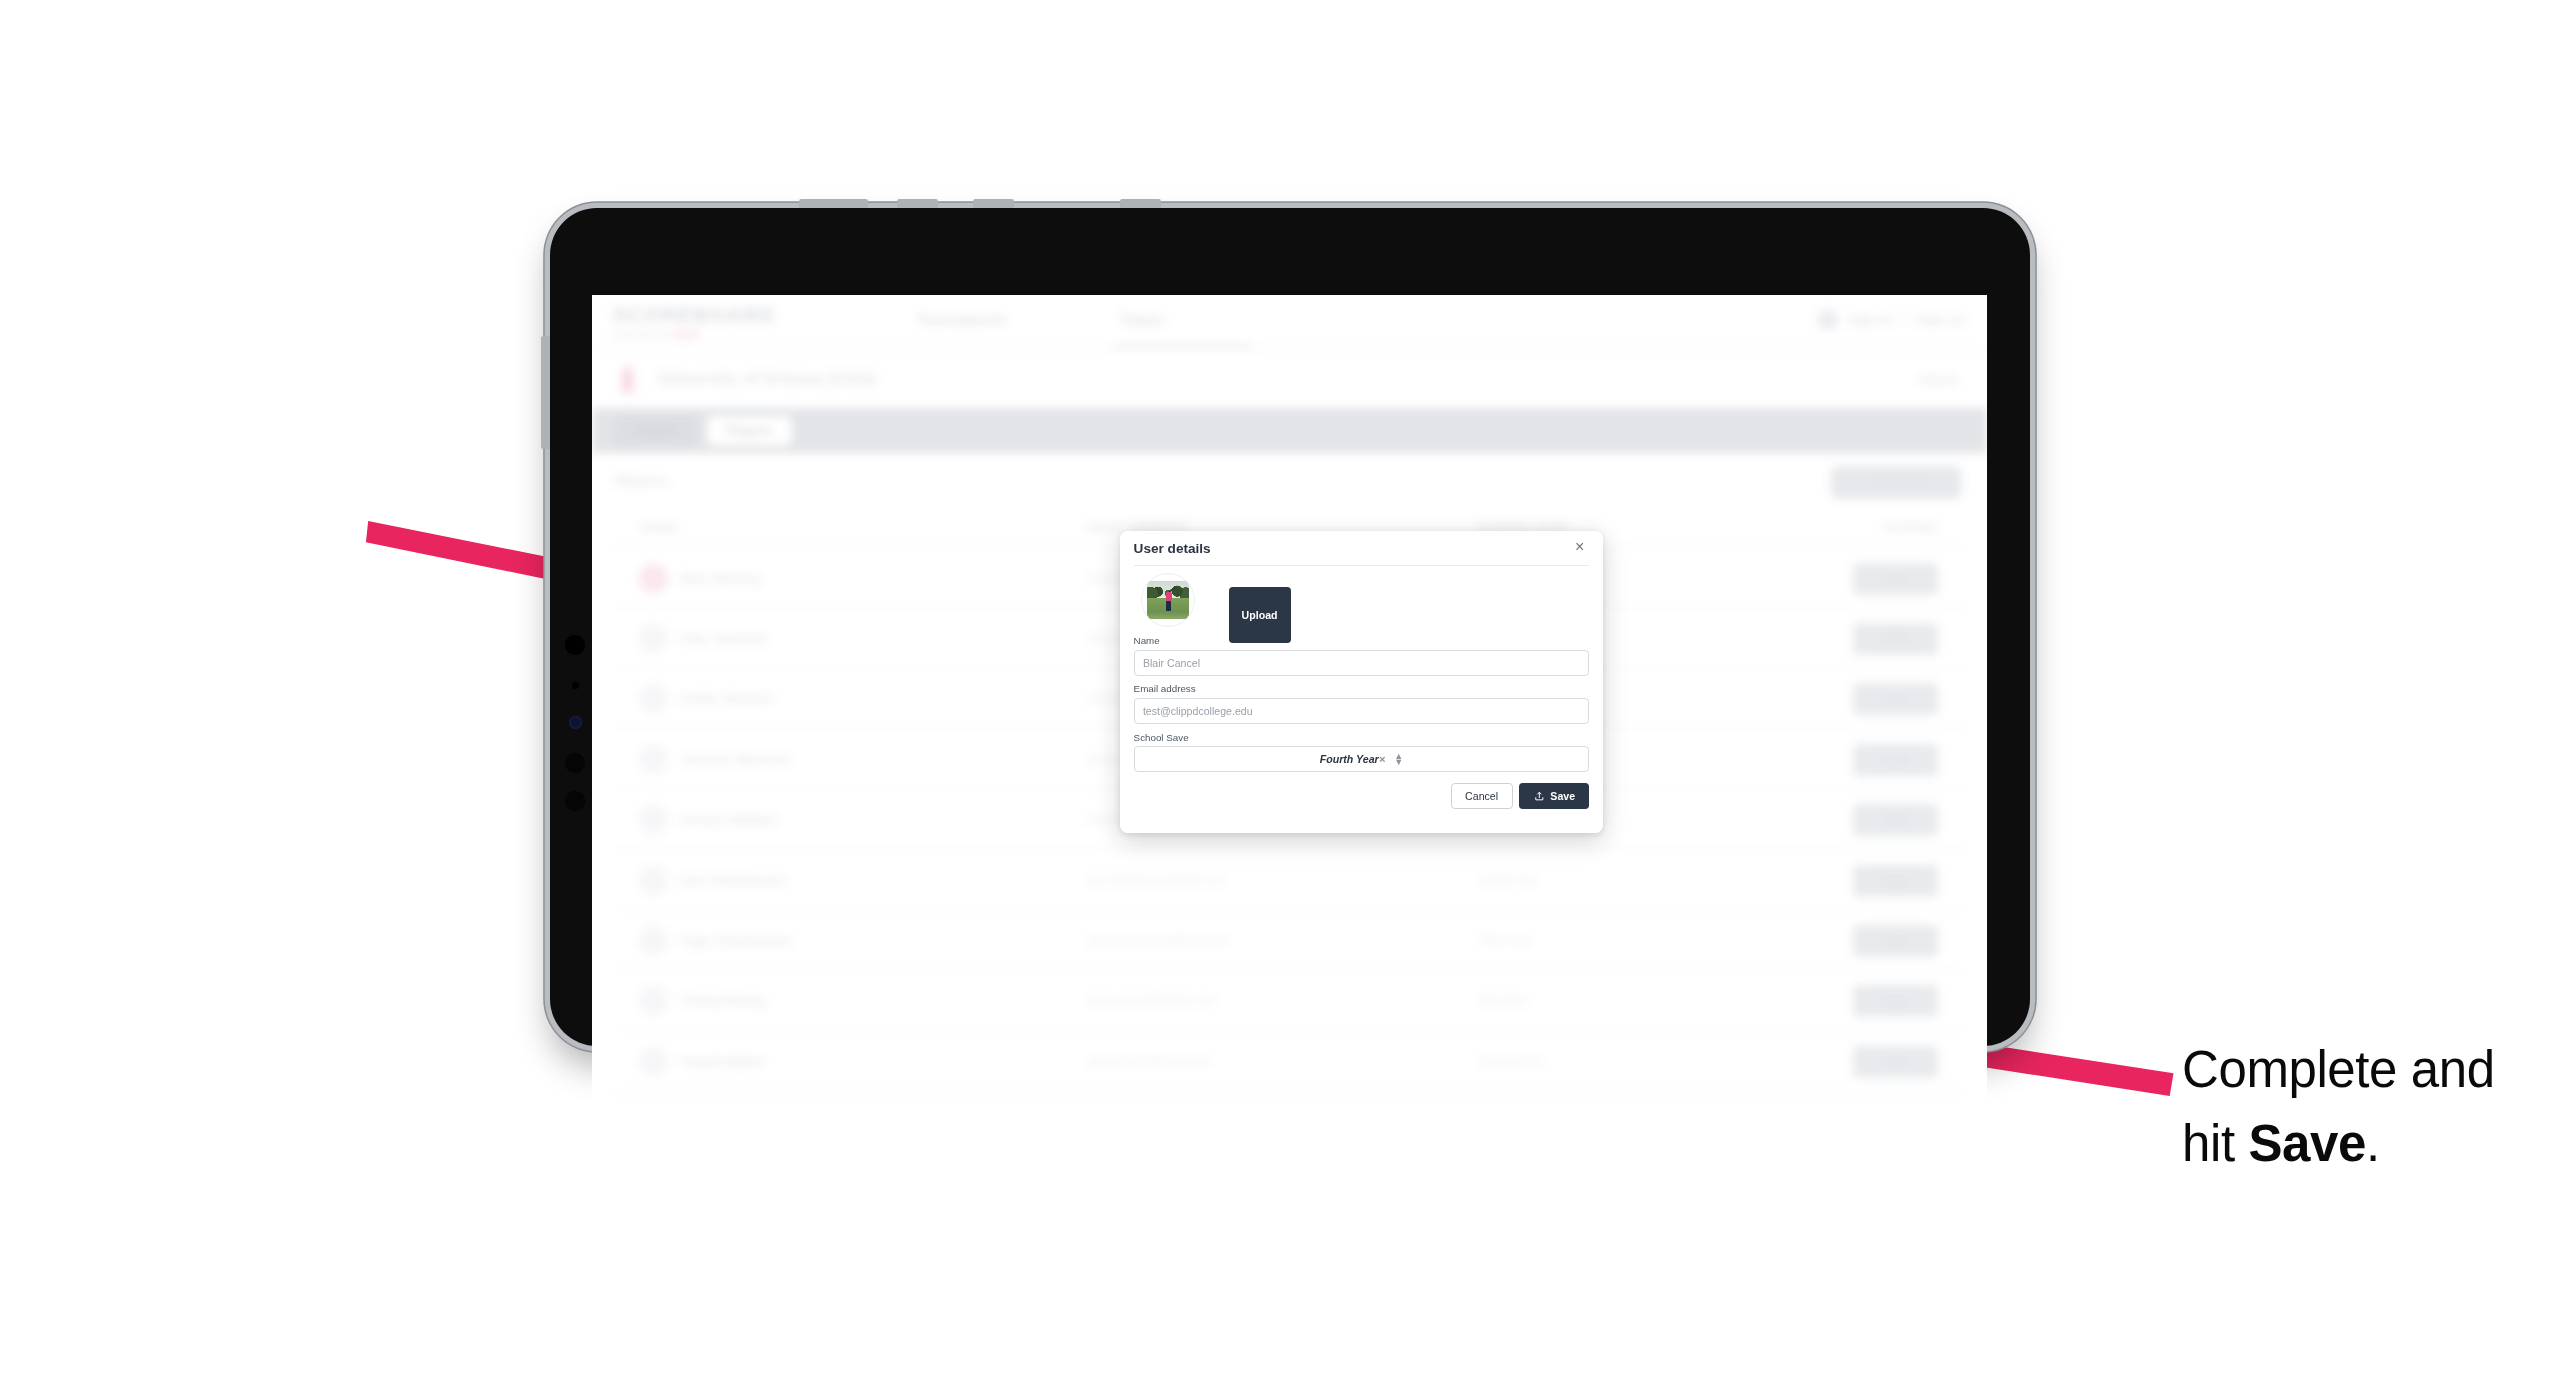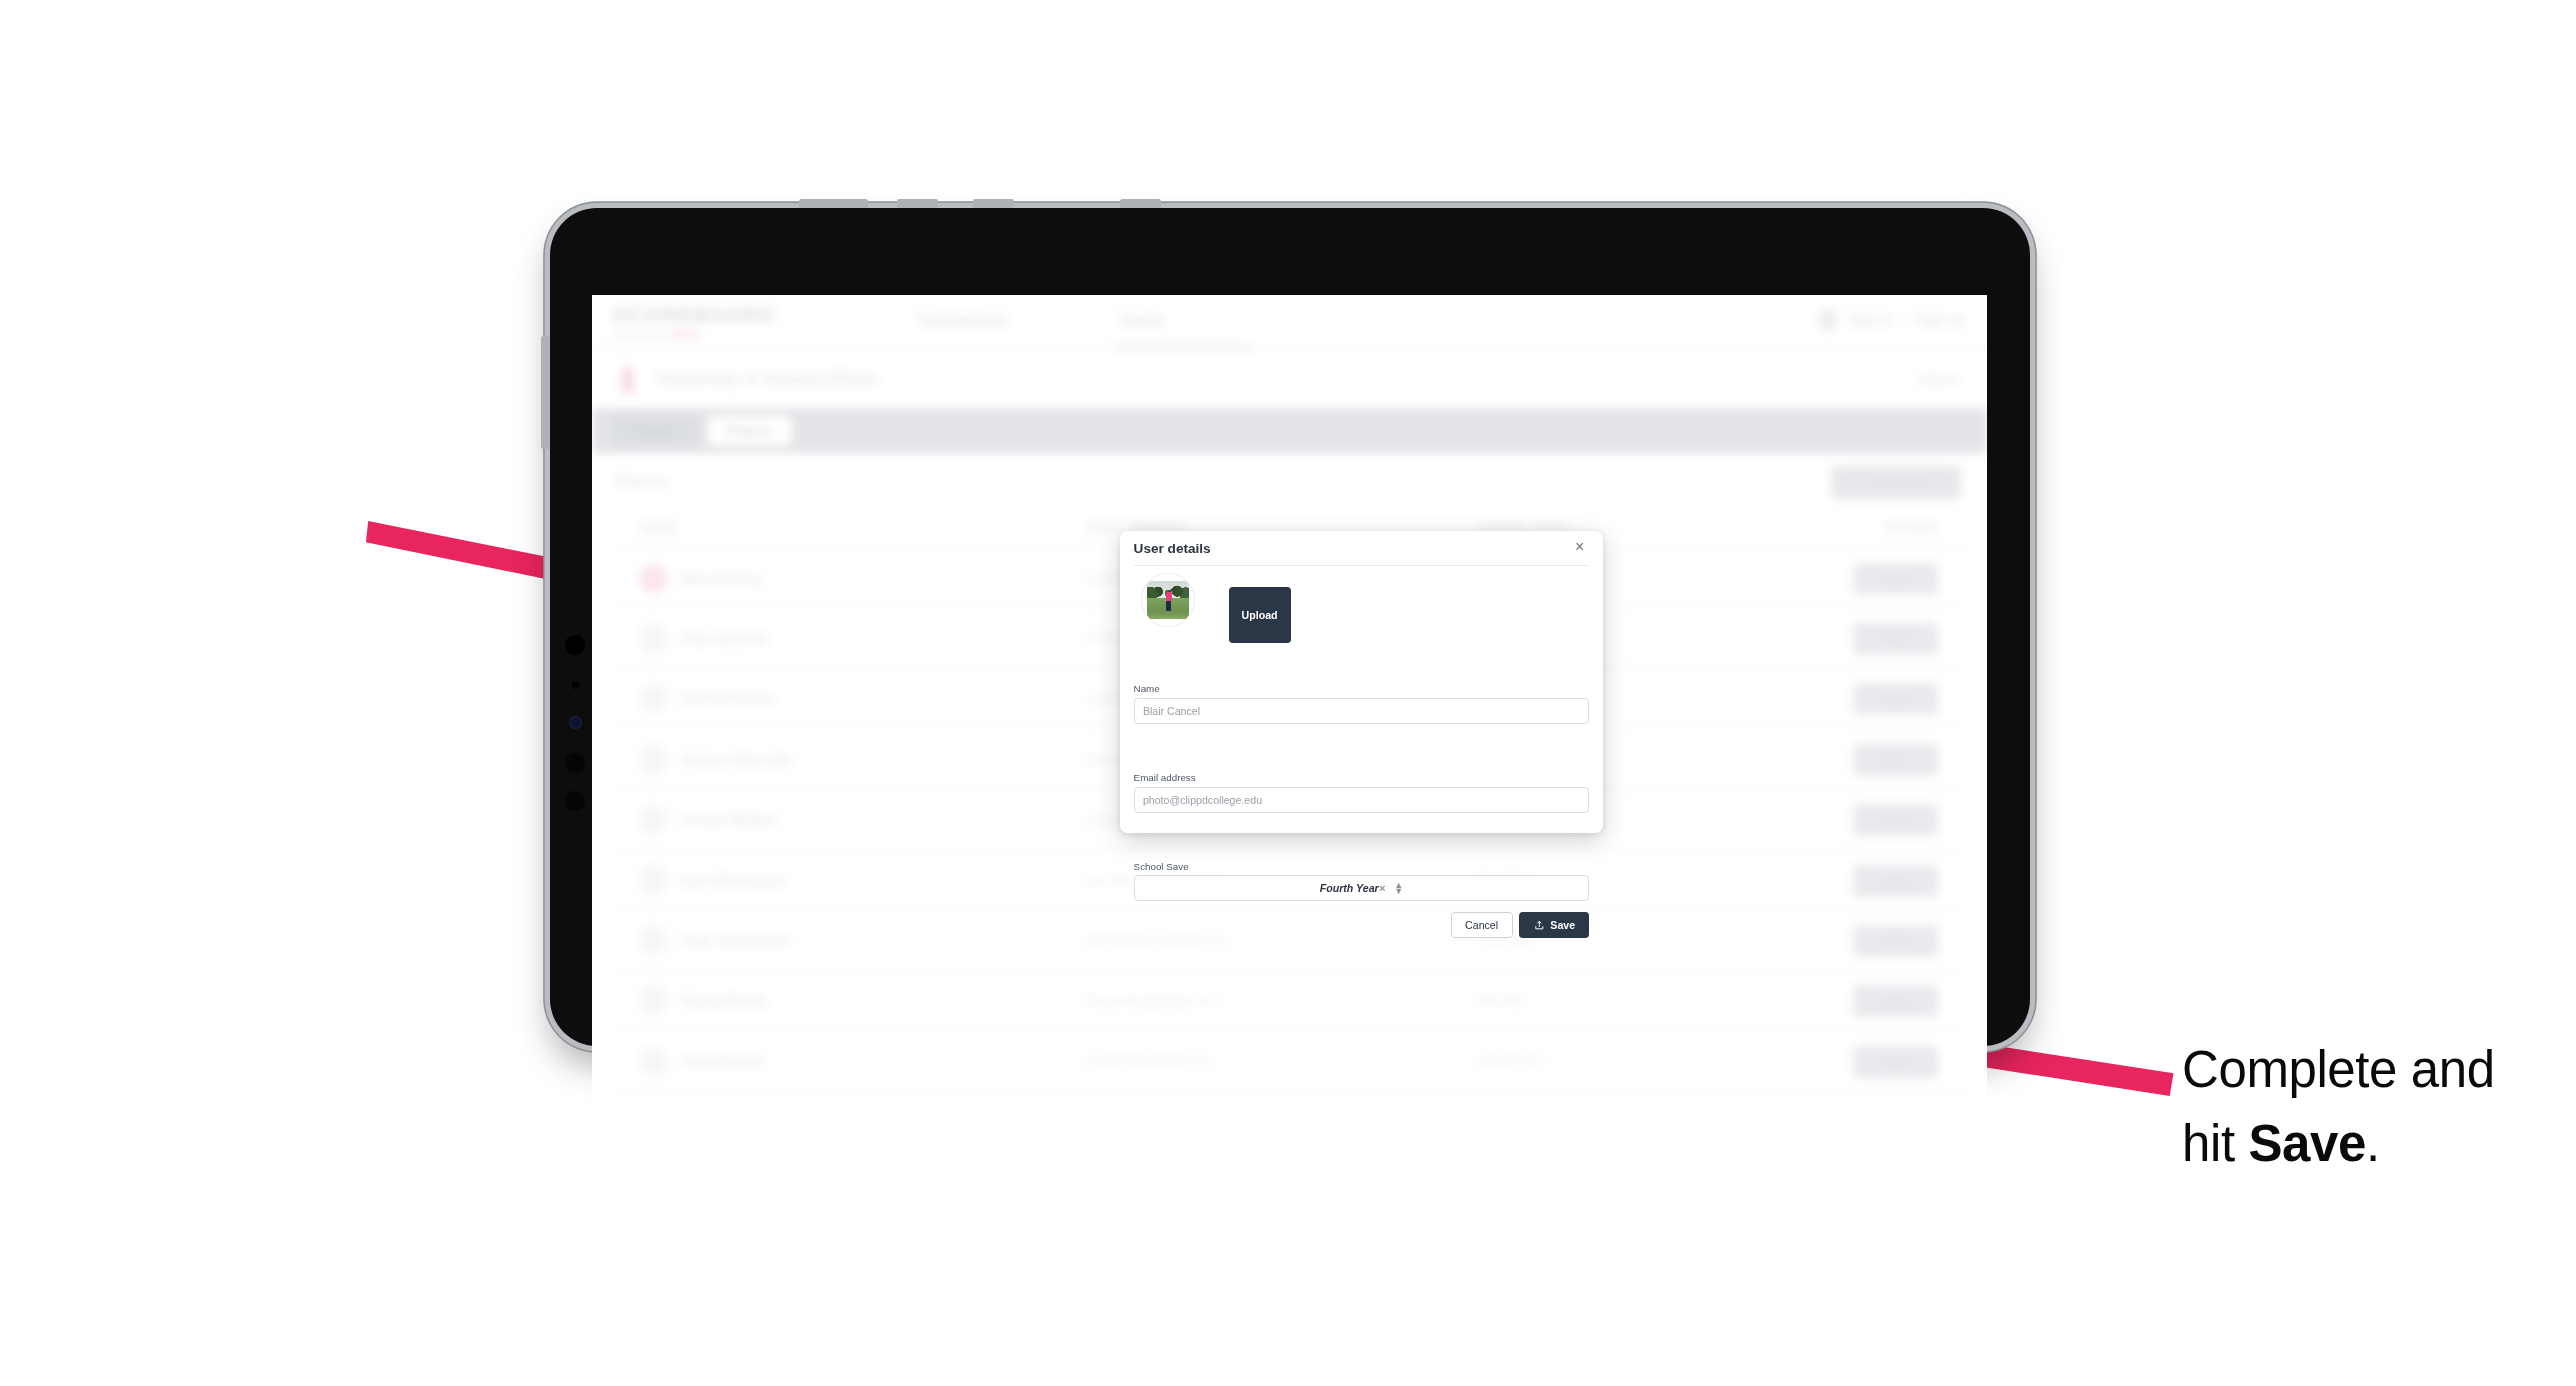--- a/index.html
+++ b/index.html
@@ -172,21 +172,21 @@
                  radial-gradient(circle at 92% 58%, #44603a 0 16%, transparent 17%); }
   .ph-grass  { position: absolute; left:0; bottom:0; width:100%; height:56%; background: linear-gradient(#7fa35a, #6d9150 65%, #89a866); }
   .ph-body   { position: absolute; left: 44%; top: 30%; width: 6px; height: 9px; background: #e0417a; border-radius: 1.5px; }
   .ph-legs   { position: absolute; left: 45%; top: 54%; width: 5.3px; height: 9.8px; background: #1f2a44; border-radius: 0.8px; }
   .ph-club   { position: absolute; left: 49%; top: 22%; width: 7.5px; height: 1.5px; background: #33403a; transform: rotate(-36deg); }
   #upload-btn {
     position: absolute; left: 95px; top: 21px;
     padding: 22px 13px; background: #2b3646; color: #fff;
     font-size: 10.6px; font-weight: 600; border-radius: 3.8px; cursor: pointer;
   }
-  .field { margin-bottom: 7.5px; margin-top: 48px; }
+  .field { margin-bottom: 7.5px; }
   .field-label { font-size: 9.8px; font-weight: 500; color: #4d5763; margin-bottom: 3.8px; }
   .field-input {
     height: 26px; border: 0.8px solid #d8dbdf; border-radius: 3.8px;
     display: flex; align-items: center; padding: 0 8.3px;
     font-size: 10.6px; color: #9aa1aa; background: #fff;
   }
   .field-input.filled { color: #2b3440; font-weight: 600; }
   #school-year-input { justify-content: center; font-style: italic; }
   #sy-controls { display: flex; align-items: center; gap: 9px; color: #8d949c; }
   #sy-clear { font-size: 11.3px; cursor: pointer; }
@@ -376,21 +376,21 @@
         </div>
 
         <div class="field">
           <div class="field-label">Name</div>
           <div class="field-input">Blair Cancel</div>
         </div>
 
 
         <div class="field">
           <div class="field-label">Email address</div>
-          <div class="field-input">photo@clippdcollege.edu</div>
+          <div class="field-input">test@clippdcollege.edu</div>
         </div>
 
         <div class="field">
           <div class="field-label">School Save</div>
           <div class="field-input filled" id="school-year-input">
             <span>Fourth Year</span>
             <span id="sy-controls">
               <span id="sy-clear">×</span>
               <span id="sy-stepper">
                 <span>▲</span>

